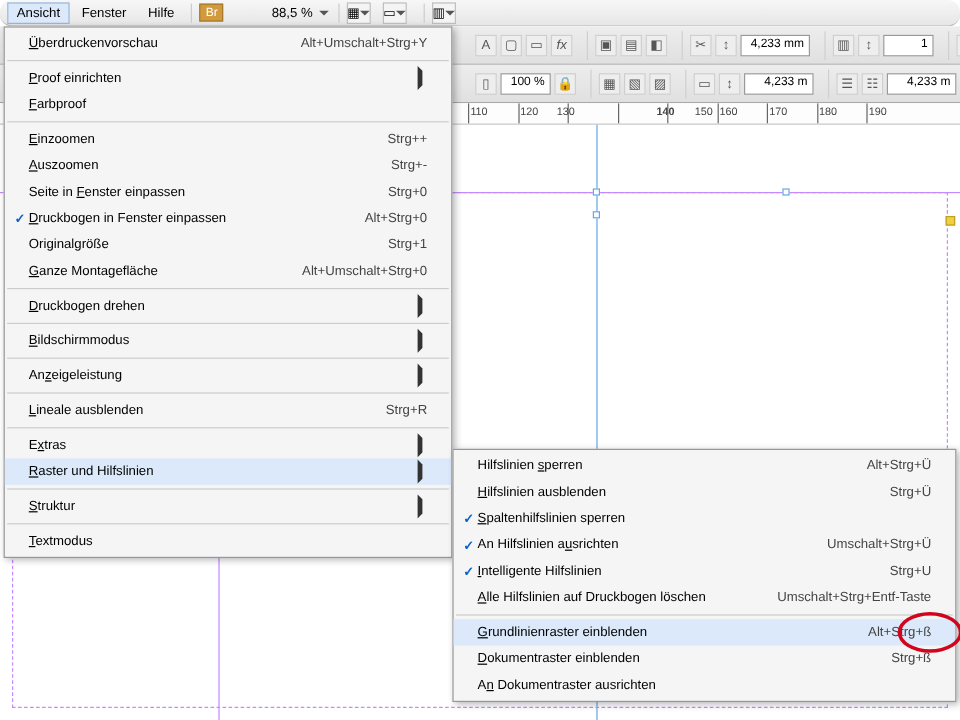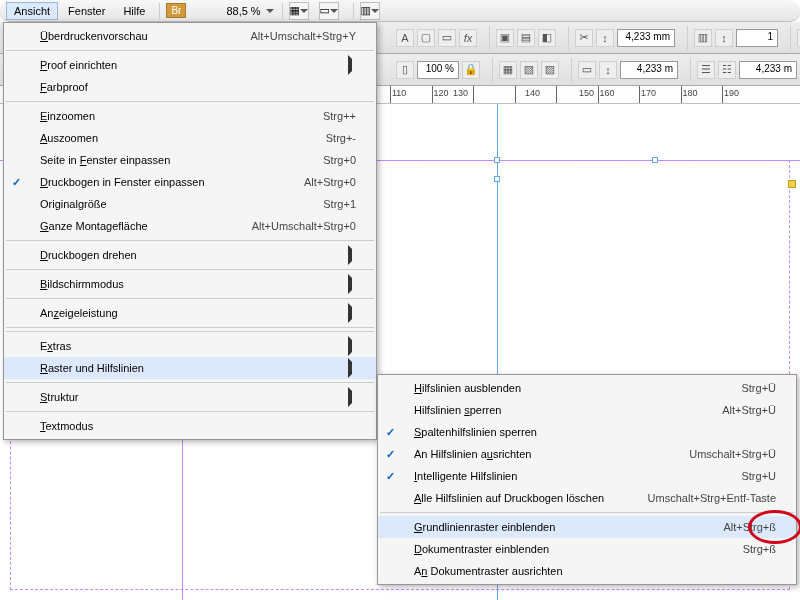--- a/index.html
+++ b/index.html
@@ -32,21 +32,21 @@
   
   .canvas { position:absolute; left:0; top:104px; right:0; bottom:0; background:#fff; }
   .frame { position:absolute; border:1px dashed #c48aff; }
   .guide-h { position:absolute; left:0; right:0; height:1px; background:#c48aff; }
   .guide-v { position:absolute; top:0; bottom:0; width:1px; background:#c48aff; }
   .sel-v { position:absolute; top:0; bottom:0; width:1px; background:#62a8e8; }
   .handle { position:absolute; width:6px; height:6px; background:#fff; border:1px solid #62a8e8; }
 
   
   .menu { position:absolute; background:#f5f5f5; border:1px solid #979797; box-shadow:2px 2px 6px rgba(0,0,0,.3); padding:2px 0; }
-  .menu .row { display:flex; align-items:center; height:22px; padding:0 20px 0 36px; position:relative; }
+  .menu .row { display:flex; align-items:center; height:22px; padding:0 20px 0 20px; position:relative; }
   .menu .row:hover, .menu .row.hover { background:#dbe9fb; }
   .menu .row .chk { position:absolute; left:8px; color:#0a64c8; font-weight:bold; }
   .menu .row .lbl { flex:1; }
   .menu .row .lbl u { text-decoration:underline; }
   .menu .row .accel { color:#444; margin-left:24px; }
   .menu .row .sub::after { content:""; border:4px solid transparent; border-left-color:#333; margin-left:10px; }
   .menu .msep { height:1px; background:#cccccc; margin:3px 2px; }
 
   .main-menu { left:3px; top:22px; width:374px; }
   .sub-menu  { left:377px; top:374px; width:420px; }
@@ -142,23 +142,23 @@
     <div class="lbl" style="left: 267.5px;">80</div>
     <div class="tick" style="left: 307px;"></div>
     <div class="lbl" style="left: 309px;">90</div>
     <div class="tick" style="left: 348.5px;"></div>
     <div class="lbl" style="left: 350.5px;">100</div>
     <div class="tick" style="left: 390px;"></div>
     <div class="lbl" style="left: 392px;">110</div>
     <div class="tick" style="left: 431.5px;"></div>
     <div class="lbl" style="left: 433.5px;">120</div>
     <div class="tick" style="left: 473px;"></div>
-    <div class="lbl" style="left: 453px;">130</div>
+    <div class="lbl" style="left: 464px;">130</div>
     <div class="tick" style="left: 514.5px;"></div>
-    <div class="lbl" style="left: 525px;">140</div>
+    <div class="lbl" style="left: 547px; font-weight: bold;">140</div>
     <div class="tick" style="left: 556px;"></div>
     <div class="lbl" style="left: 558px; margin-left: 21px;">150</div>
     <div class="tick" style="left: 597.5px;"></div>
     <div class="lbl" style="left: 599.5px;">160</div>
     <div class="tick" style="left: 639px;"></div>
     <div class="lbl" style="left: 641px;">170</div>
     <div class="tick" style="left: 680.5px;"></div>
     <div class="lbl" style="left: 682.5px;">180</div>
     <div class="tick" style="left: 722px;"></div>
     <div class="lbl" style="left: 724px;">190</div>
@@ -223,20 +223,24 @@
     <div class="row">
       <span class="lbl"><u>B</u>ildschirmmodus</span>
       <span class="sub"></span>
     </div>
     <div class="msep"></div>
     <div class="row">
       <span class="lbl">An<u>z</u>eigeleistung</span>
       <span class="sub"></span>
     </div>
     <div class="msep"></div>
+    <div class="row">
+      <span class="lbl"><u>L</u>ineale ausblenden</span>
+      <span class="accel">Strg+R</span>
+    </div>
     <div class="msep"></div>
     <div class="row">
       <span class="lbl">E<u>x</u>tras</span>
       <span class="sub"></span>
     </div>
     <div class="row hover">
       <span class="lbl"><u>R</u>aster und Hilfslinien</span>
       <span class="sub"></span>
     </div>
     <div class="msep"></div>
@@ -245,26 +249,26 @@
       <span class="sub"></span>
     </div>
     <div class="msep"></div>
     <div class="row">
       <span class="lbl"><u>T</u>extmodus</span>
     </div>
   </div>
 
 <div class="menu sub-menu" id="menu-sub">
     <div class="row">
+      <span class="lbl">Hilfslinien <u>s</u>perren</span>
+      <span class="accel">Alt+Strg+Ü</span>
+    </div>
+    <div class="row">
       <span class="lbl"><u>H</u>ilfslinien ausblenden</span>
       <span class="accel">Strg+Ü</span>
-    </div>
-    <div class="row">
-      <span class="lbl">Hilfslinien <u>s</u>perren</span>
-      <span class="accel">Alt+Strg+Ü</span>
     </div>
     <div class="row">
       <span class="chk">✓</span>
       <span class="lbl"><u>S</u>paltenhilfslinien sperren</span>
     </div>
     <div class="row">
       <span class="chk">✓</span>
       <span class="lbl">An Hilfslinien a<u>u</u>srichten</span>
       <span class="accel">Umschalt+Strg+Ü</span>
     </div>

